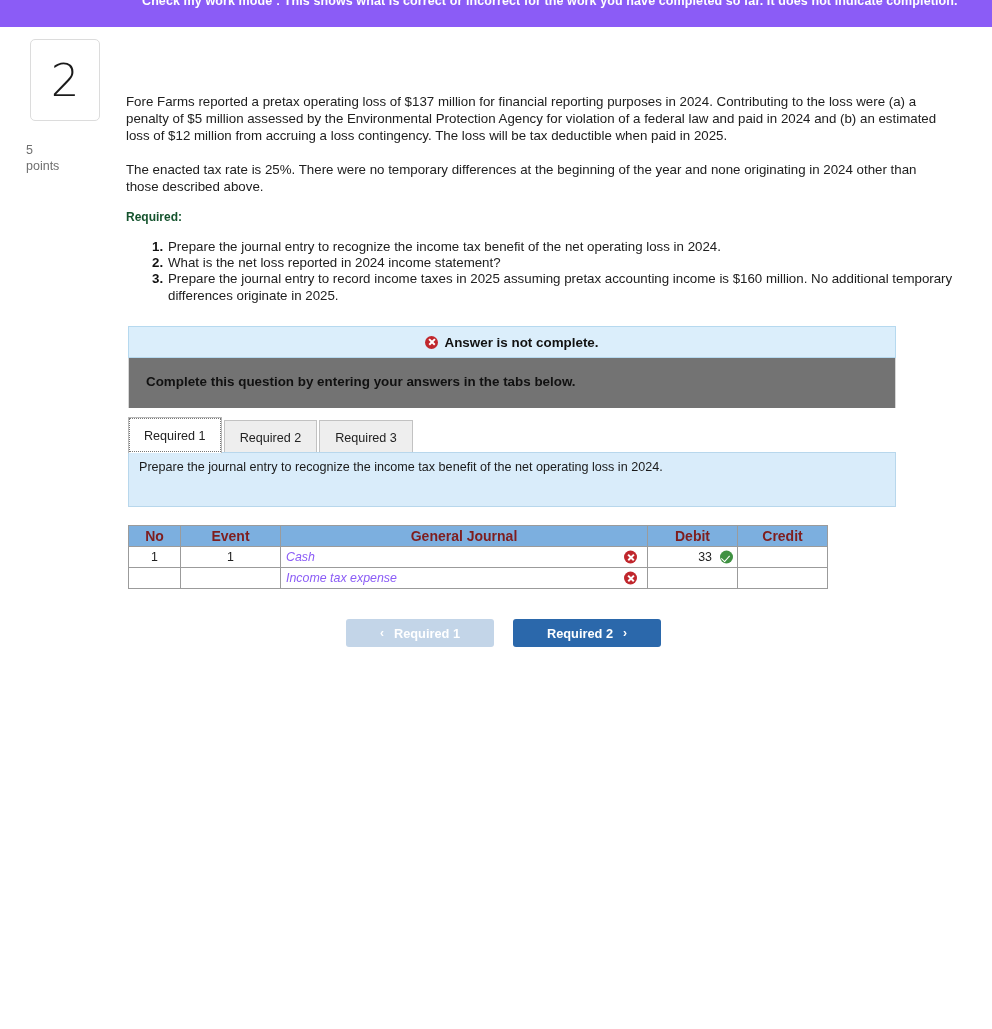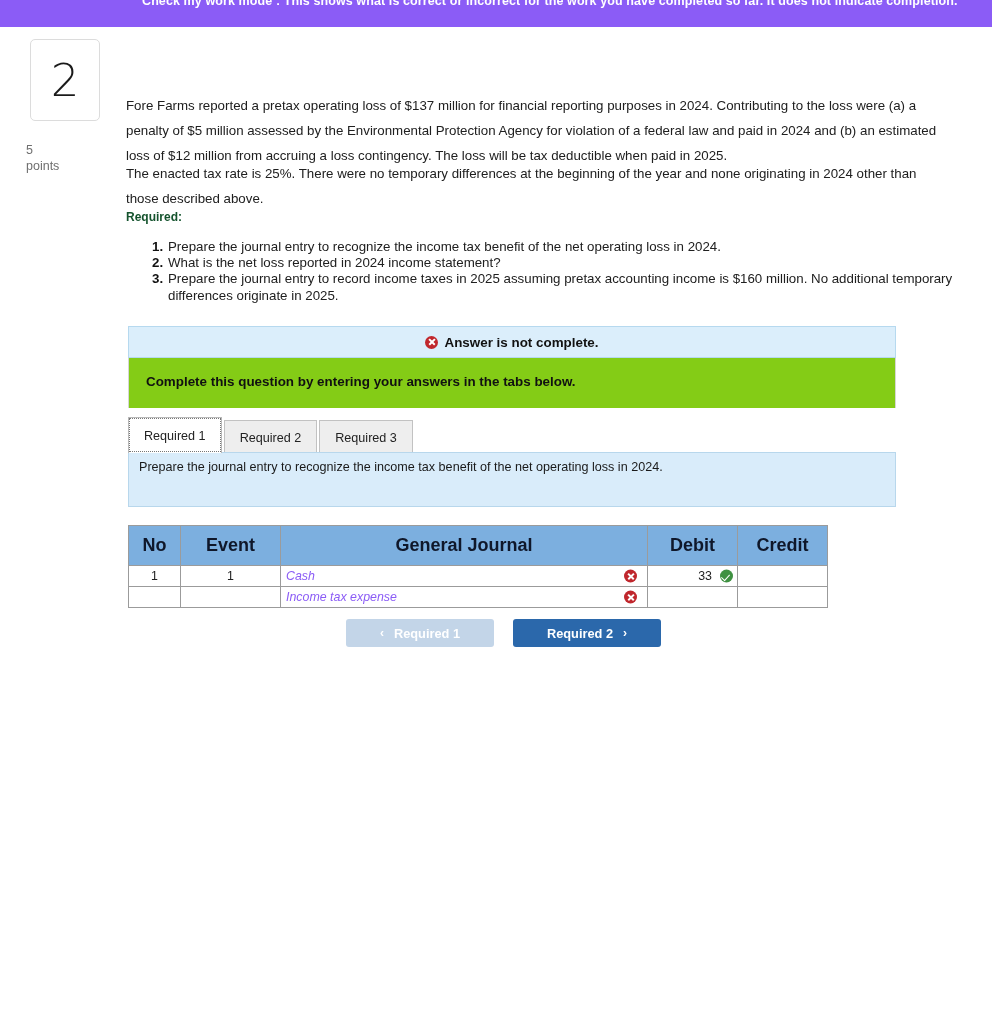--- a/index.html
+++ b/index.html
@@ -85,21 +85,21 @@
     position: absolute;
     left: 126px; top: 0;
     width: 866px;
   }
 
   .prob-para {
     margin: 0;
     padding: 0 22px 0 0;
     color: #202020;
     font-size: 13.3px;
-    line-height: 25px;
+    line-height: 17px;
   }
   #para1 { position: absolute; left: 0; top: 66px; width: 850px; }
   #para2 { position: absolute; left: 0; top: 134px; width: 830px; }
 
   #required-head {
     position: absolute;
     left: 0; top: 183px;
     font-size: 12px;
     font-weight: bold;
     color: #14532d;
@@ -146,21 +146,21 @@
     font-size: 13.4px;
     font-weight: bold;
     color: #111111;
   }
 
   
   #complete-bar {
     position: absolute;
     left: 2px; top: 331px;
     width: 768px; height: 50px;
-    background: #84cc16;
+    background: #737373;
     border-left: 1px solid #d6d6d6;
     border-right: 1px solid #d6d6d6;
   }
   #complete-bar .cb-text {
     position: absolute;
     left: 17px; top: 16px;
     font-size: 13.4px;
     font-weight: bold;
     color: #111111;
   }
@@ -226,27 +226,27 @@
   #journal-table {
     position: absolute;
     left: 2px; top: 498px;
     border-collapse: collapse;
     table-layout: fixed;
     width: 699px;
     font-size: 12.4px;
   }
   #journal-table th {
     background: #7cafdf;
-    color: #0f172a;
+    color: #7f1d1d;
     font-weight: bold;
     height: 21px;
     border: 1px solid #9b9b9b;
     text-align: center;
-    font-size: 18px;
-    padding: 9px;
+    font-size: 14px;
+    padding: 0;
   }
   #journal-table td {
     height: 21px;
     border: 1px solid #9b9b9b;
     padding: 0 5px;
     background: #ffffff;
     vertical-align: middle;
   }
   .col-no    { width: 52px; }
   .col-event { width: 100px; }

